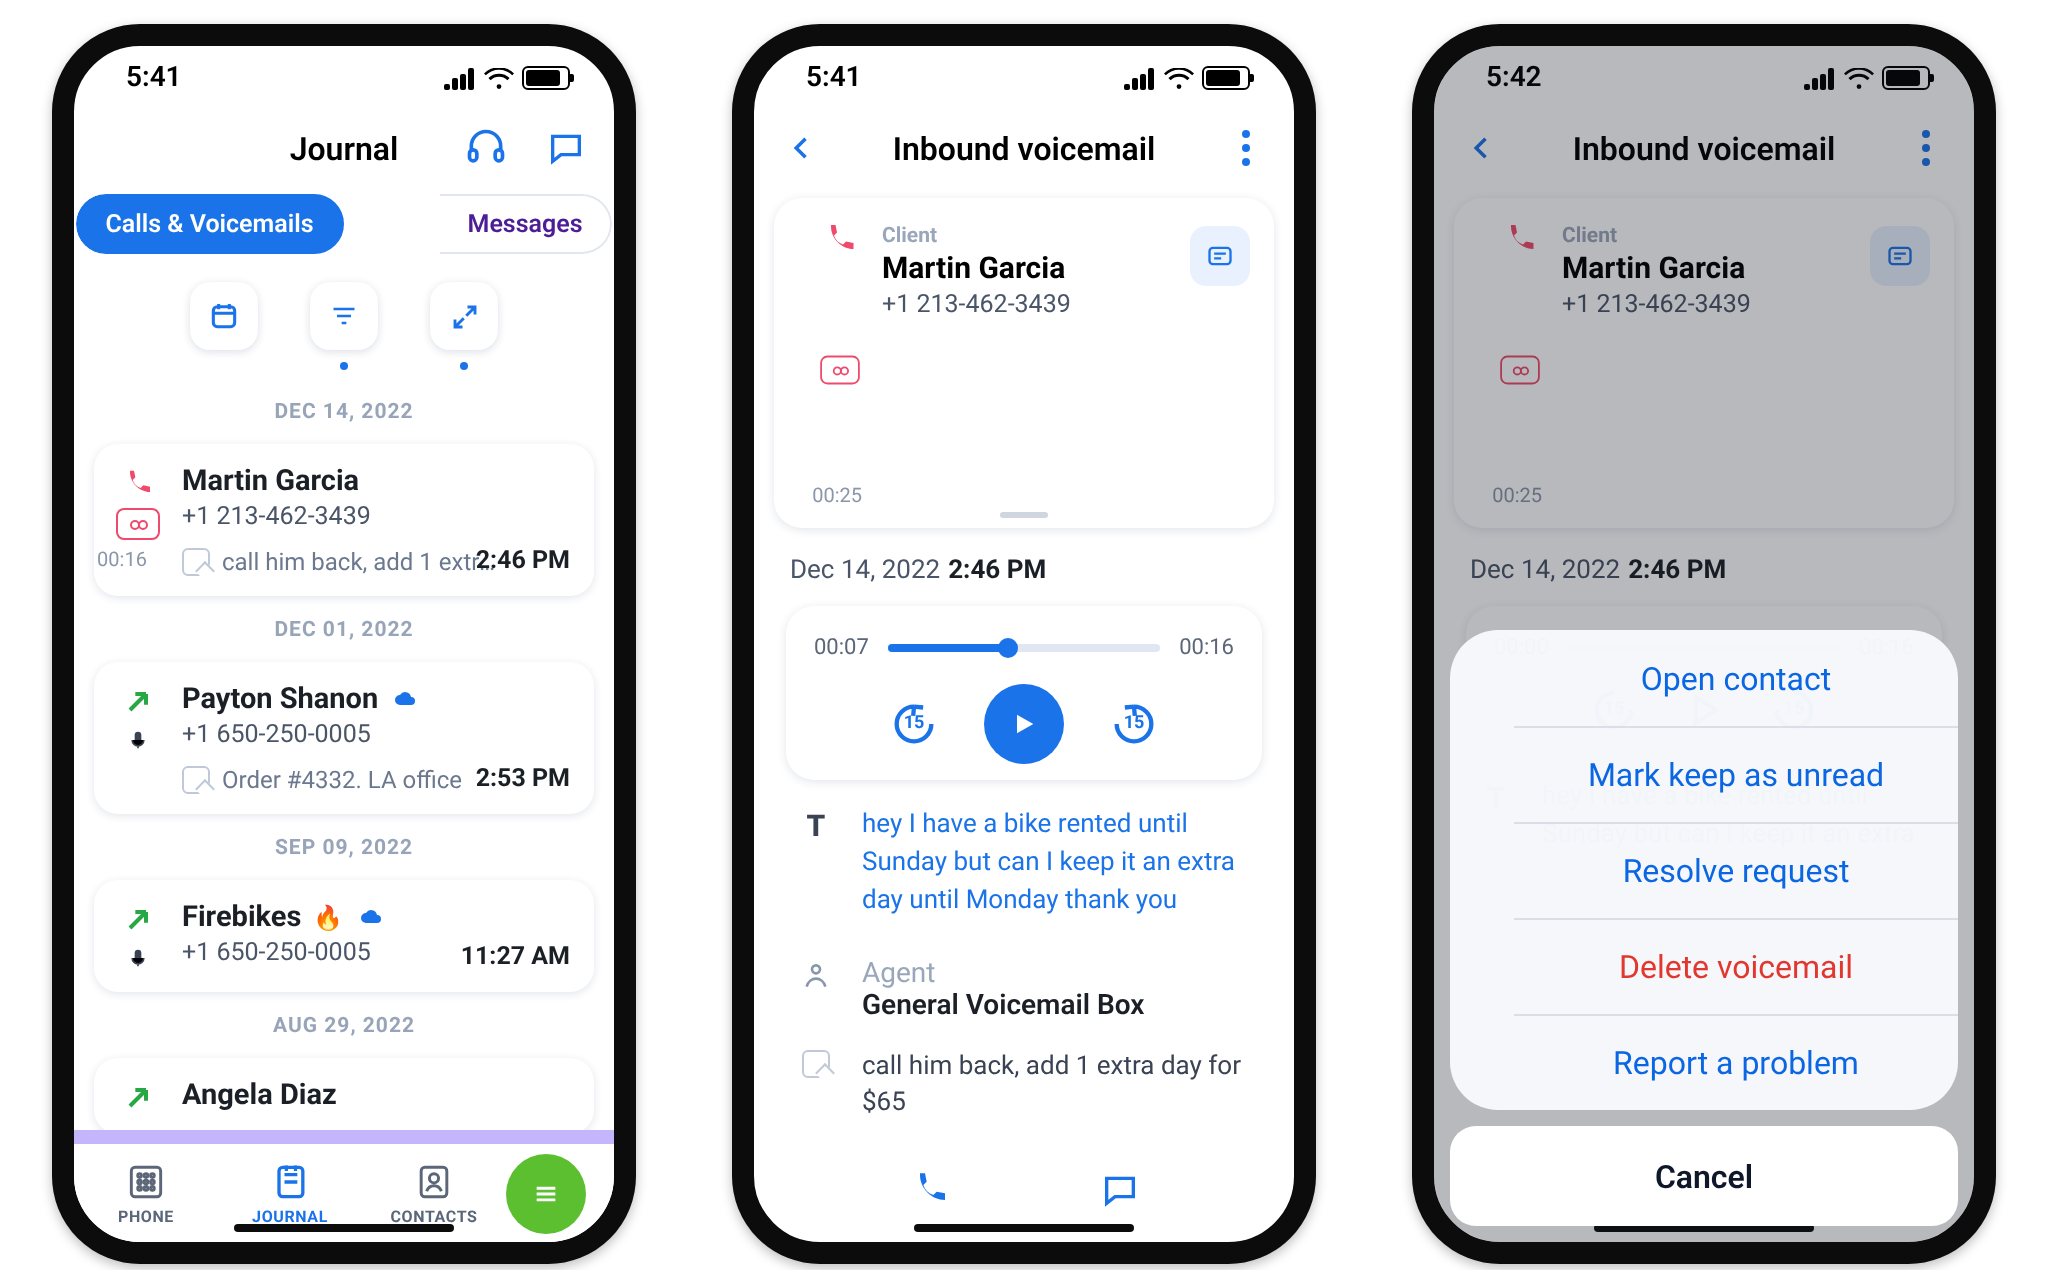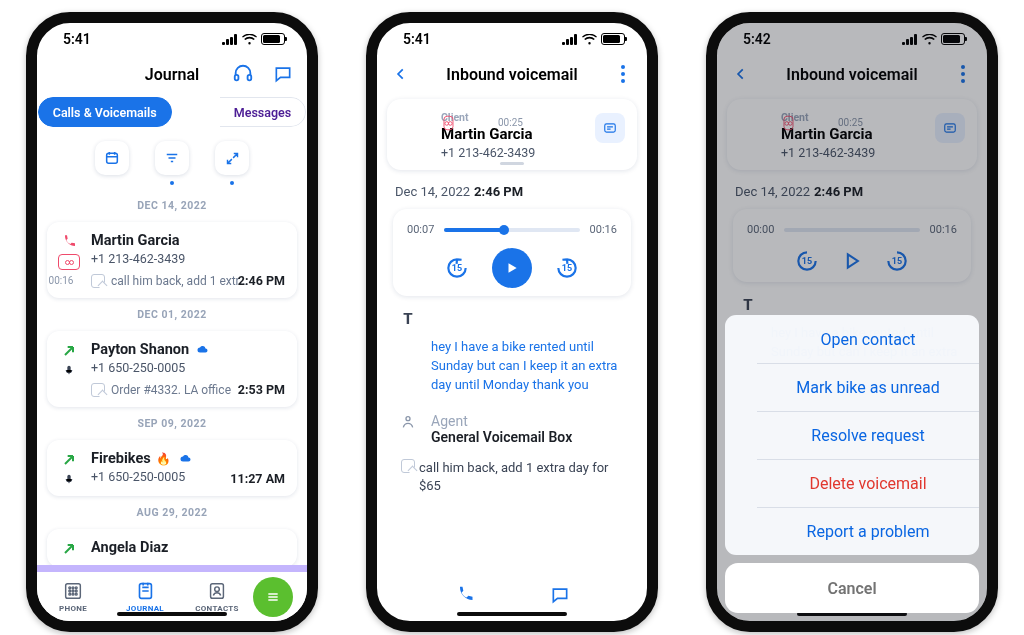--- a/index.html
+++ b/index.html
@@ -60,21 +60,21 @@
   .vm-badge i+i { margin-left:-1px; }
 
   .tabbar { height:56px; border-top:7px solid #c4b5fd; display:flex; align-items:center; background:#fff; }
   .tab { flex:1; display:flex; flex-direction:column; align-items:center; gap:2px; font-size:8px; font-weight:700; letter-spacing:.3px; color:#5b6678; cursor:pointer; }
   .tab.active { color:#1a73e8; }
   .fab { width:40px; height:40px; border-radius:50%; background:#5bbf2f; display:flex; align-items:center; justify-content:center; color:#fff; margin-right:14px; cursor:pointer; }
   .home-ind { position:absolute; bottom:5px; left:50%; transform:translateX(-50%); width:110px; height:4px; background:#0c0c0c; border-radius:3px; }
 
   
   .client-card { margin:6px 10px 0; background:#fff; border-radius:14px; box-shadow:0 1px 5px rgba(16,42,90,.12); padding:12px 12px 10px; display:flex; align-items:flex-start; gap:10px; position:relative; }
-  .client-card .cc-lead { width:32px; display:flex; flex-direction:row; align-items:flex-start;gap:44px; }
+  .client-card .cc-lead { width:32px; display:flex; flex-direction:column; align-items:flex-end;gap:44px; }
   .client-card .sub { font-size:10.5px; color:#9aa6ba;font-weight:bold; }
   .client-card .nm { font-size:15px; font-weight:700; margin-top:1px; }
   .client-card .ph { font-size:12.5px; color:#4a5568; margin-top:2px; }
   .cc-open { position:absolute; right:12px; top:14px; width:30px; height:30px; border-radius:8px; background:#e9f1ff; display:flex; align-items:center; justify-content:center; color:#1a73e8; cursor:pointer; }
   .cc-handle { width:24px; height:3px; background:#d0d6e0; border-radius:2px; margin:8px auto 0; }
   .cc-dur { font-size:10px; color:#8a96aa; margin-top:6px; }
 
   .vm-body { flex:1; padding:0 16px; overflow:hidden; }
   .ts-row { font-size:13px; margin:14px 2px 10px; color:#4a5568; }
   .ts-row b { font-weight:700; color:#1b1f26; margin-left:4px; }
@@ -83,41 +83,41 @@
   .prog-row { display:flex; align-items:center; gap:10px; font-size:11px; color:#5b6678; }
   .track { flex:1; height:4px; background:#e0e7f3; border-radius:3px; position:relative; }
   .track .fill { position:absolute; left:0; top:0; bottom:0; border-radius:3px; background:#1a73e8; }
   .track .thumb { position:absolute; top:50%; width:10px; height:10px; background:#1a73e8; border-radius:50%; transform:translate(-50%,-50%); }
   .controls { display:flex; justify-content:center; align-items:center; gap:22px; margin-top:12px; }
   .play { width:40px; height:40px; background:#1a73e8; border-radius:50%; display:flex; align-items:center; justify-content:center; color:#fff; cursor:pointer; }
   .skip { color:#1a73e8; font-size:9px; font-weight:700; position:relative; width:26px; height:26px; display:flex; align-items:center; justify-content:center; cursor:pointer; }
 
   .trans { display:flex; gap:12px; margin-top:12px; padding:2px 4px; }
   .t-ic { width:22px; display:flex; justify-content:center; font-size:15px; font-weight:800; color:#3a4354; }
-  .t-tx { flex:1; font-size:13px; line-height:1.45; color:#1a73e8;margin-top:28px; }
+  .t-tx { flex:1; font-size:13px; line-height:1.45; color:#1a73e8; }
 
   .agent-row { display:flex; gap:12px; align-items:flex-start; margin-top:16px; padding:0 4px; }
   .agent-ic { width:22px; display:flex; justify-content:center; color:#8a96aa; }
   .agent-sub { font-size:14px; color:#9aa6ba; }
   .agent-nm { font-size:14px; font-weight:600; color:#1b1f26; }
 
-  .note-row { display:flex; align-items:flex-start; margin-top:14px; padding:0 4px;justify-content:space-between; }
+  .note-row { display:flex; gap:12px; align-items:flex-start; margin-top:14px; padding:0 4px;justify-content:space-between; }
   .note-row .nic { width:22px; display:flex; justify-content:center; }
   .note-row .ntx { flex:1; font-size:13px; color:#3a4354; line-height:1.4; }
 
   .vm-bottom { height:52px; display:flex; align-items:center; justify-content:space-around; padding:0 40px; }
 
   
   .dim::before { content:''; position:absolute; inset:0; background:rgba(20,24,34,.30); z-index:5; }
   .sheet { position:absolute; left:8px; right:8px; bottom:8px; z-index:6; }
-  .sheet-list { background:rgba(246,248,251,.98); border-radius:11px; overflow:hidden;padding-left:32px; }
+  .sheet-list { background:rgba(246,248,251,.98); border-radius:24px; overflow:hidden;padding-left:32px; }
   .sheet-item { height:48px; display:flex; align-items:center; justify-content:center; font-size:16px; color:#0a66e2; border-top:0.5px solid #d9dee7; cursor:pointer; }
   .sheet-item:first-child { border-top:none; }
   .sheet-item.destructive { color:#e1372e; }
-  .sheet-cancel { margin-top:8px; background:#fff; border-radius:13px; height:50px; display:flex; align-items:center; justify-content:center; font-size:16px; font-weight:600; color:#737373; cursor:pointer; }
+  .sheet-cancel { margin-top:8px; background:#fff; border-radius:13px; height:50px; display:flex; align-items:center; justify-content:center; font-size:16px; font-weight:600; color:#0f172a; cursor:pointer; }
 </style>
 </head>
 <body>
 
 <div class="stage">
 
 <div class="phone">
   <div class="screen">
     <div class="status-bar">
       <span>5:41</span>
@@ -563,21 +563,21 @@
       </div>
       <div class="trans">
         <div class="t-ic">T</div>
         <div class="t-tx">hey I have a bike rented until Sunday but can I keep it an extra</div>
       </div>
     </div>
 
     <div class="sheet">
       <div class="sheet-list">
         <div class="sheet-item">Open contact</div>
-        <div class="sheet-item">Mark bike as unread</div>
+        <div class="sheet-item">Mark keep as unread</div>
         <div class="sheet-item">Resolve request</div>
         <div class="sheet-item destructive">Delete voicemail</div>
         <div class="sheet-item">Report a problem</div>
       </div>
       <div class="sheet-cancel">Cancel</div>
     </div>
 
     <div class="home-ind"></div>
   </div>
 </div>

